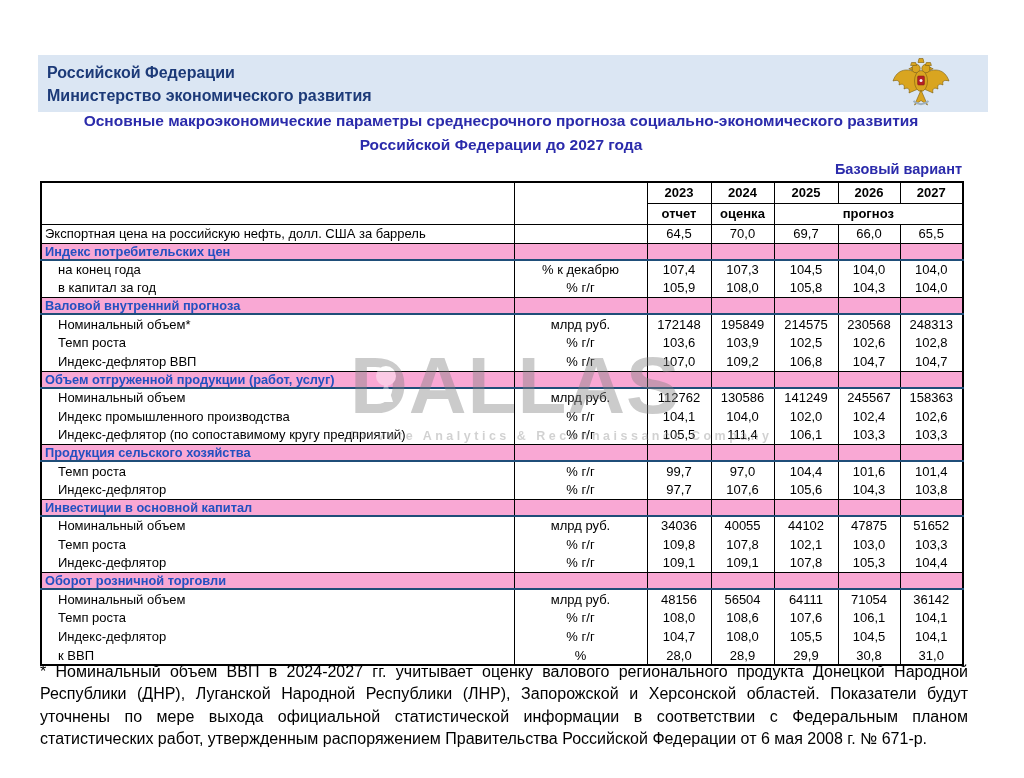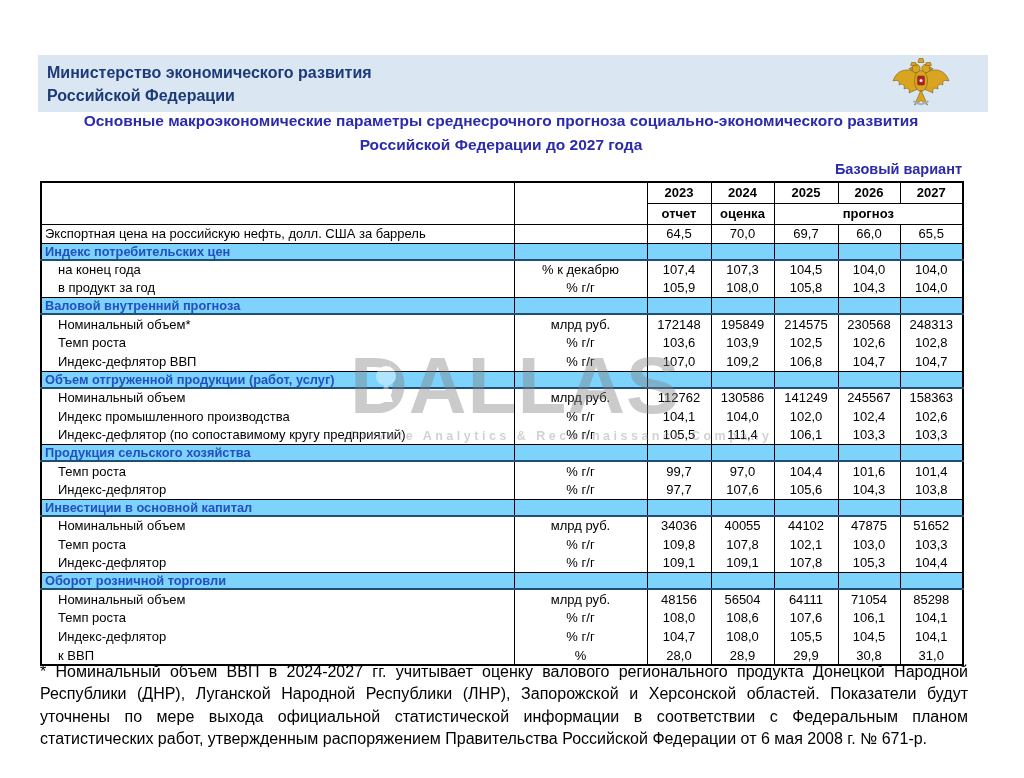--- a/index.html
+++ b/index.html
@@ -21,21 +21,21 @@
   table.fc{position:absolute;left:40px;top:181px;width:922px;border-collapse:collapse;
     table-layout:fixed;border:2px solid #000;font-size:13px;}
   table.fc th,table.fc td{border-left:1px solid #000;border-right:1px solid #000;
     padding:0 3px;overflow:hidden;white-space:nowrap;vertical-align:middle;}
   table.fc thead tr{height:21px;}
   table.fc thead th{font-weight:bold;text-align:center;border-bottom:1px solid #000;}
   tr.r-data{height:19px;}
   tr.r-data td.lbl{text-align:left;}
   tr.r-data td.lbl.ind{padding-left:16px;}
   tr.r-data td.unit,tr.r-data td.val{text-align:center;}
-  tr.r-sec{height:15px;background:#7dd3fc;margin-left:36px;}
+  tr.r-sec{height:15px;background:#f9a8d4;margin-left:36px;}
   tr.r-sec td{border-top:1px solid #000;border-bottom:2px solid #1f4e79;
     font-weight:bold;color:#2350c0;font-size:12.8px;text-align:left;}
   
   .footnote{position:absolute;left:40px;top:661px;width:928px;font-size:16px;
     line-height:1.4;text-align:justify;color:#000;}
   
   .wm{position:absolute;left:350px;top:346px;width:325px;text-align:center;
     opacity:0.40;z-index:6;pointer-events:none;}
   .wm-text{font-size:80px;font-weight:bold;color:#7e7e7e;line-height:1;
     letter-spacing:1px;position:relative;}
@@ -45,22 +45,22 @@
     border-left:7px solid transparent;border-right:7px solid transparent;
     border-bottom:22px solid #fff;}
   .wm-sub{font-size:12.5px;font-weight:bold;color:#8f8f8f;letter-spacing:3.5px;
     margin-top:3px;white-space:nowrap;}
 </style>
 </head>
 <body>
 
 <div class="band">
   <div class="ministry">
+    <div>Российской Федерации</div>
     <div>Министерство экономического развития</div>
-    <div>Российской Федерации</div>
   </div>
   <svg class="emblem" viewBox="0 0 62 56" aria-hidden="true">
     <g fill="#d9a520" stroke="#7a5c10" stroke-width="0.6">
       <path d="M28,18 C18,11 7,13 3,25 C8,23.5 10,25 9,29 C13,27 15,29 14,33 C18,31 20,33 19,37 C23,35 26,34 28,33 Z"></path>
       <path d="M34,18 C44,11 55,13 59,25 C54,23.5 52,25 53,29 C49,27 47,29 48,33 C44,31 42,33 43,37 C39,35 36,34 34,33 Z"></path>
       <circle cx="26" cy="12.5" r="4.2"></circle>
       <circle cx="36" cy="12.5" r="4.2"></circle>
       <path d="M22.2,11.2 l-3.4,1.6 3.4,1.6 z"></path>
       <path d="M39.8,11.2 l3.4,1.6 -3.4,1.6 z"></path>
       <ellipse cx="31" cy="25" rx="6.5" ry="10.5"></ellipse>
@@ -129,21 +129,21 @@
       <tr class="r-data">
         <td class="lbl ind">на конец года</td>
         <td class="unit">% к декабрю</td>
         <td class="val">107,4</td>
         <td class="val">107,3</td>
         <td class="val">104,5</td>
         <td class="val">104,0</td>
         <td class="val">104,0</td>
       </tr>
       <tr class="r-data">
-        <td class="lbl ind">в продукт за год</td>
+        <td class="lbl ind">в капитал за год</td>
         <td class="unit">% г/г</td>
         <td class="val">105,9</td>
         <td class="val">108,0</td>
         <td class="val">105,8</td>
         <td class="val">104,3</td>
         <td class="val">104,0</td>
       </tr>
       <tr class="r-sec">
         <td>Валовой внутренний прогноза</td>
         <td></td>
@@ -288,21 +288,21 @@
         <td></td>
         <td></td>
       </tr>
       <tr class="r-data">
         <td class="lbl ind">Номинальный объем</td>
         <td class="unit">млрд руб.</td>
         <td class="val">48156</td>
         <td class="val">56504</td>
         <td class="val">64111</td>
         <td class="val">71054</td>
-        <td class="val">85298</td>
+        <td class="val">36142</td>
       </tr>
       <tr class="r-data">
         <td class="lbl ind">Темп роста</td>
         <td class="unit">% г/г</td>
         <td class="val">108,0</td>
         <td class="val">108,6</td>
         <td class="val">107,6</td>
         <td class="val">106,1</td>
         <td class="val">104,1</td>
       </tr>

